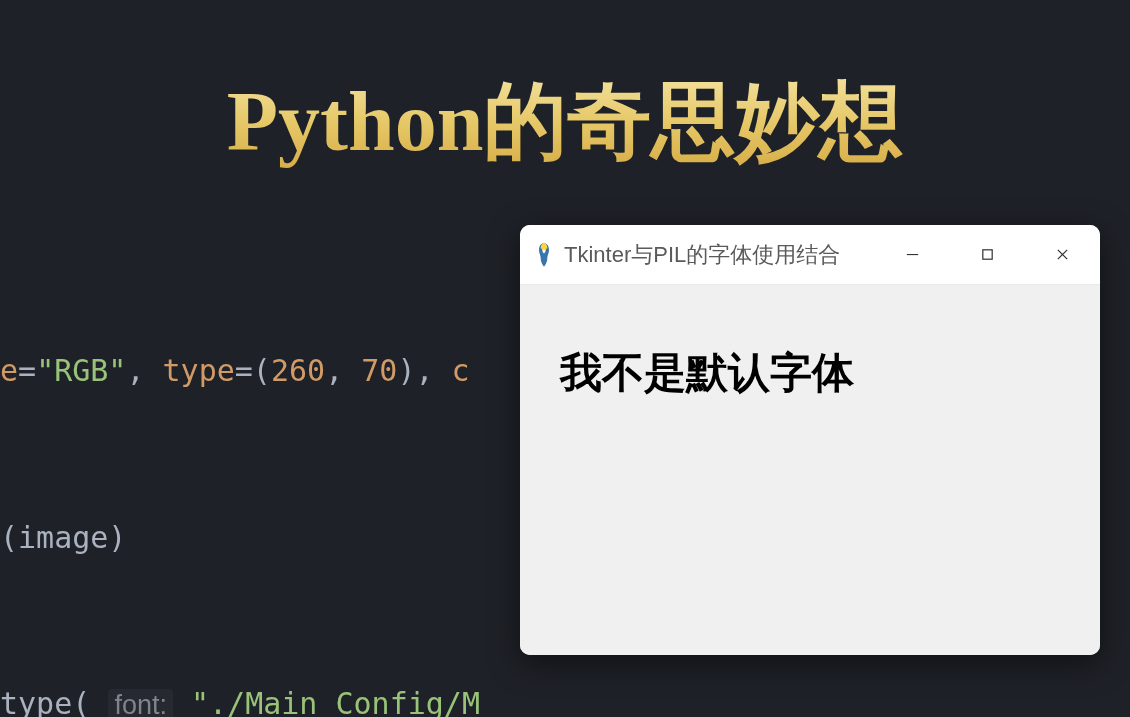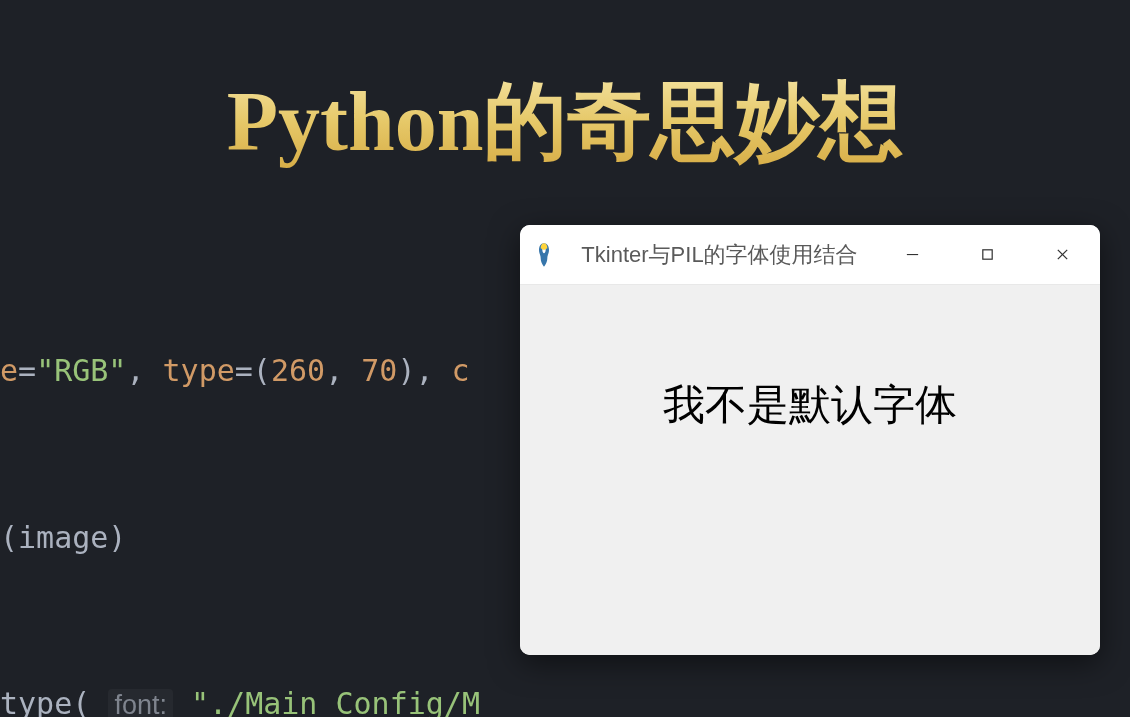--- a/index.html
+++ b/index.html
@@ -60,21 +60,20 @@
     .window {
       position: absolute;
       top: 225px;
       left: 520px;
       width: 580px;
       height: 430px;
       background: white;
       border-radius: 10px;
       box-shadow: 0 8px 30px rgba(0,0,0,0.5);
       overflow: hidden;
-      text-align: center;
     }
     .titlebar {
       display: flex;
       align-items: center;
       height: 60px;
       padding: 0 0 0 14px;
       background: white;
       border-bottom: 1px solid #e8e8e8;
     }
     .titlebar-icon {
@@ -104,24 +103,23 @@
       width: 15px;
       height: 15px;
     }
     .window-content {
       height: calc(100% - 60px);
       background: #f0f0f0;
       padding: 60px 40px;
     }
     .content-text {
       font-size: 42px;
-      font-weight: 400;
+      font-weight: 700;
       color: #000;
       font-family: "Microsoft YaHei", "SimHei", sans-serif;
-      margin-top: 32px;
     }
   </style>
 </head>
 <body>
 
 <div class="title">Python的奇思妙想</div>
 
 <div class="code-area">
   <span class="code-line"><span class="tok-param">e</span><span class="tok-punct">=</span><span class="tok-str">"RGB"</span><span class="tok-punct">, </span><span class="tok-param">type</span><span class="tok-punct">=(</span><span class="tok-num">260</span><span class="tok-punct">, </span><span class="tok-num">70</span><span class="tok-punct">), </span><span class="tok-param">c</span></span>
   <span class="code-line"><span class="tok-punct">(image)</span></span>

